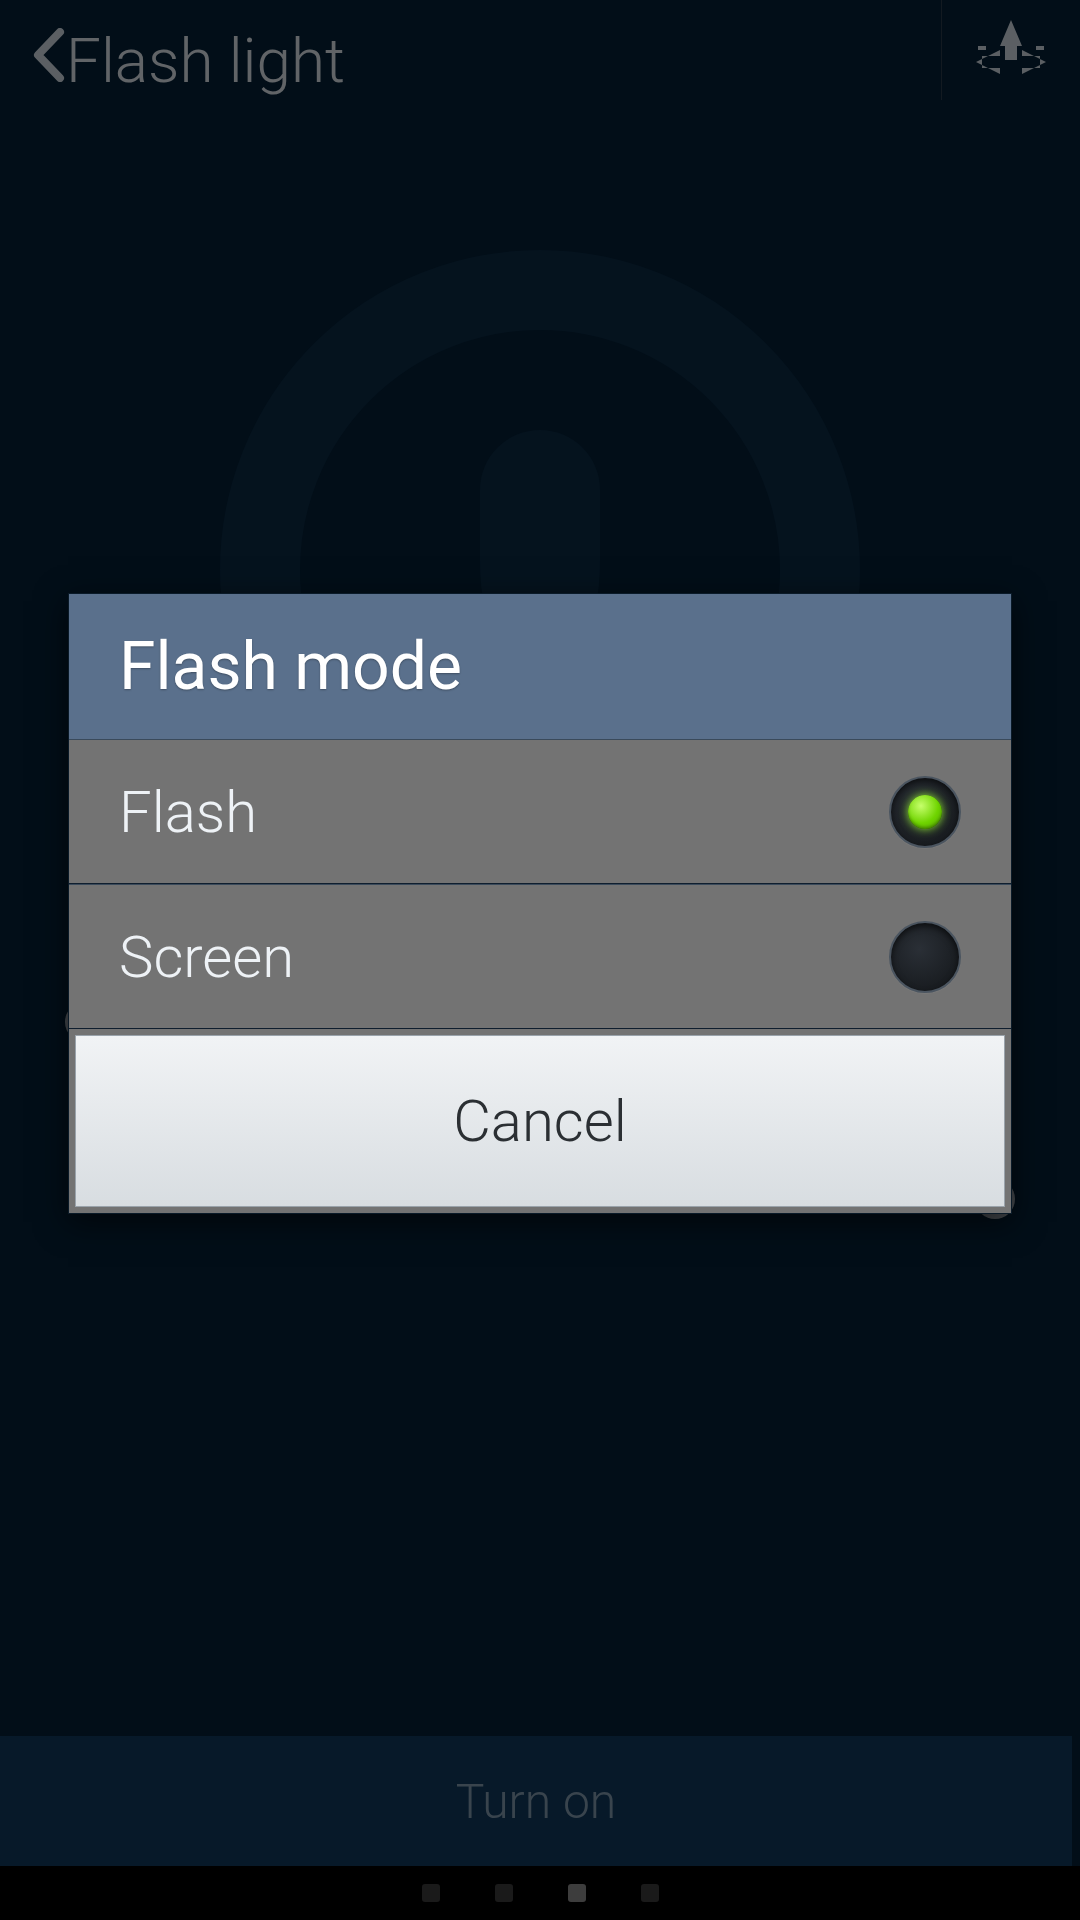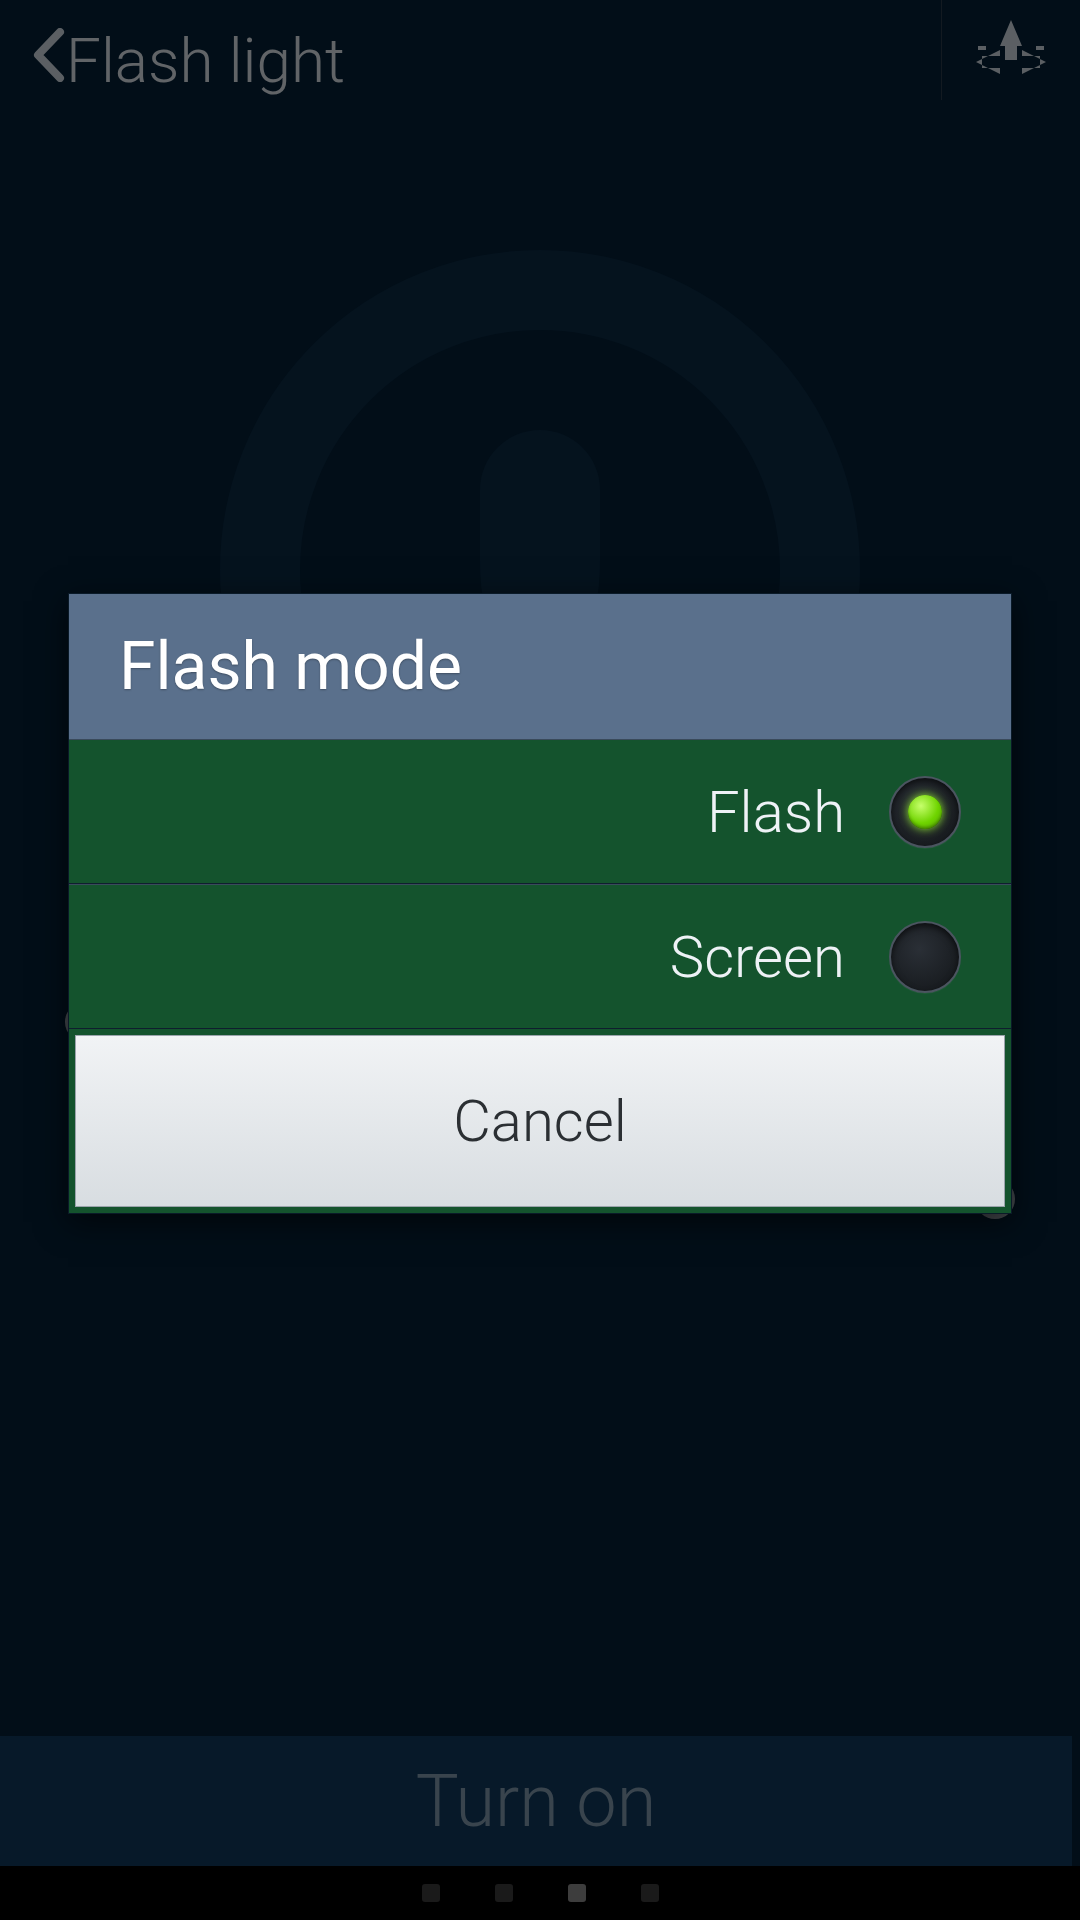--- a/index.html
+++ b/index.html
@@ -66,50 +66,50 @@
   .slider-thumb {
     width: 40px; height: 40px; background: #9aa3ad; border-radius: 50%;
     position: absolute; top: -15px; transform: translateX(-50%);
   }
 
   
   .action-bar {
     position: absolute; left: 0; right: 8px; bottom: 54px;
     height: 130px; background: #11395b;
     display: flex; align-items: center; justify-content: center;
-    color: #7e97ac; font-size: 72px; font-weight: 300;
+    color: #7e97ac; font-size: 48px; font-weight: 300;
   }
 
   
   .nav-dots {
     position: absolute; bottom: 0; left: 0; right: 0; height: 54px;
     background: #000;
     display: flex; align-items: center; justify-content: center; gap: 55px;
   }
   .nav-dot {
     width: 18px; height: 18px; background: #3a3a3a; border-radius: 3px;
   }
   .nav-dot.active { background: #888; }
 
   
   .dialog {
     position: absolute; z-index: 20;
     left: 68px; right: 68px; top: 593px;
-    background: #14532d;
+    background: #737373;
     border: 1px solid #0a1a28;
     box-shadow: 0 8px 30px rgba(0,0,0,0.6);
   }
   .dialog-title {
     background: #5a708c;
     color: #fff; font-size: 66px; font-weight: 400;
     padding: 34px 50px;
     text-shadow: 0 1px 2px rgba(0,0,0,0.3);
   }
   .dialog-item {
-    display: flex; align-items: center; justify-content: flex-end;
+    display: flex; align-items: center; justify-content: space-between;
     padding: 0 50px; height: 145px;
     border-top: 1px solid #3a4a5b;
     border-bottom: 1px solid #0f1e2e;
     color: #eef2f6; font-size: 58px; font-weight: 300; gap: 44px;
   }
   .dialog-item:first-of-type { border-top: none; }
   .radio {
     width: 72px; height: 72px; border-radius: 50%;
     background: radial-gradient(circle at 42% 38%, #2a2f36, #121518);
     border: 2px solid #4b5560;

